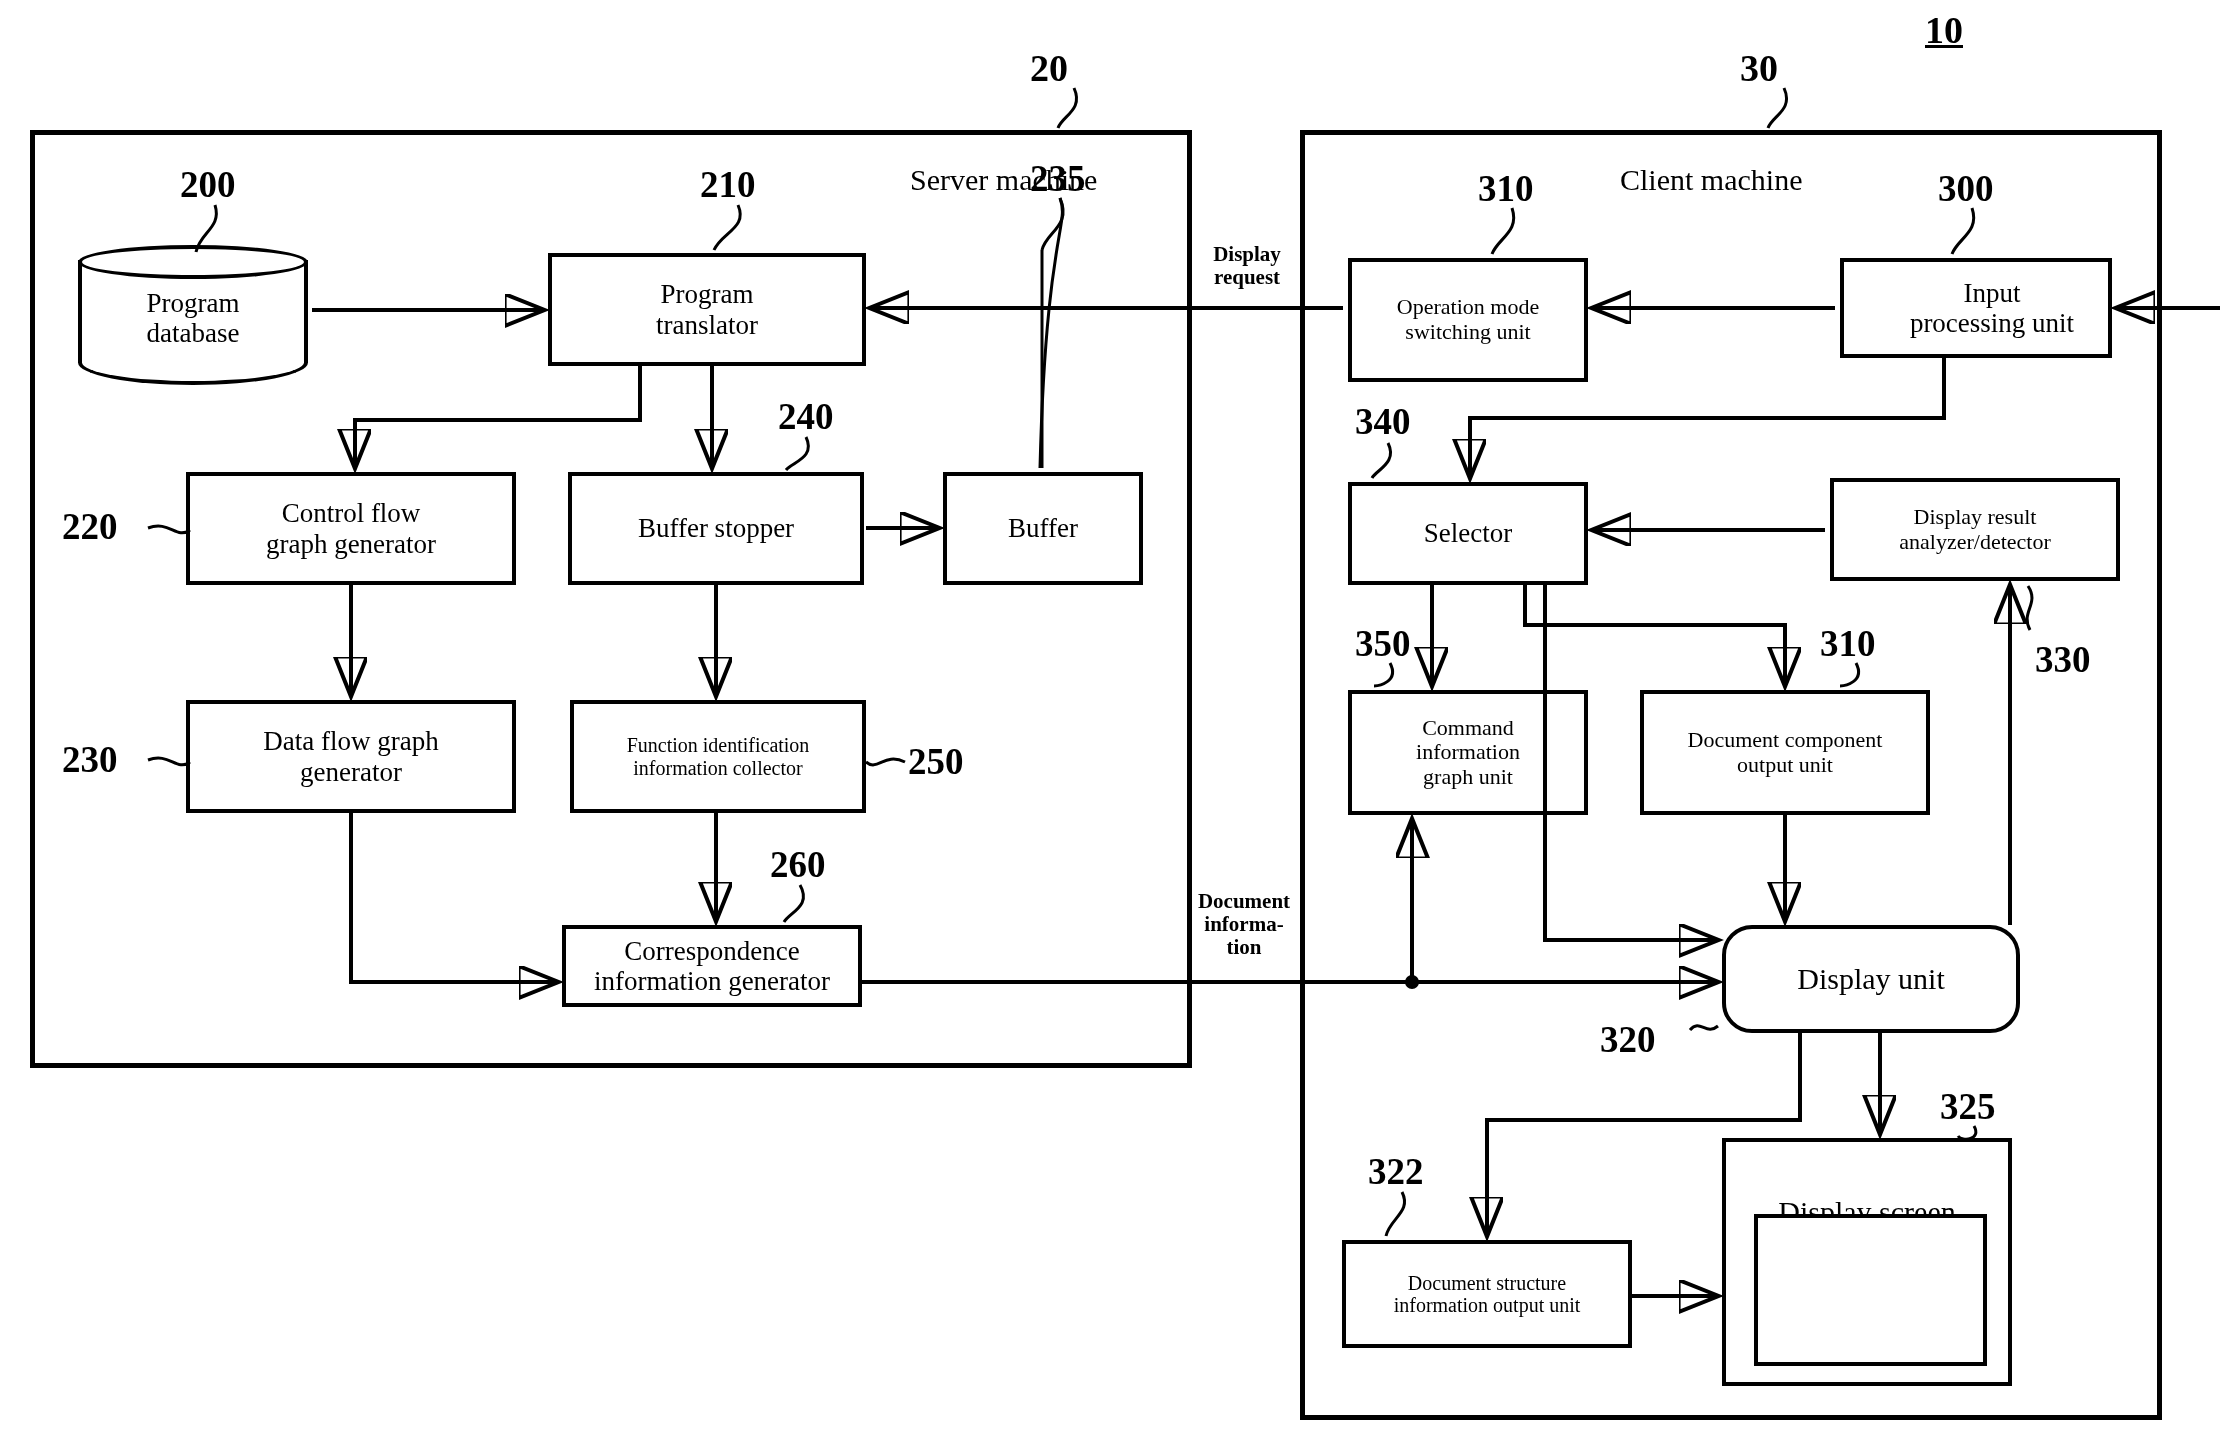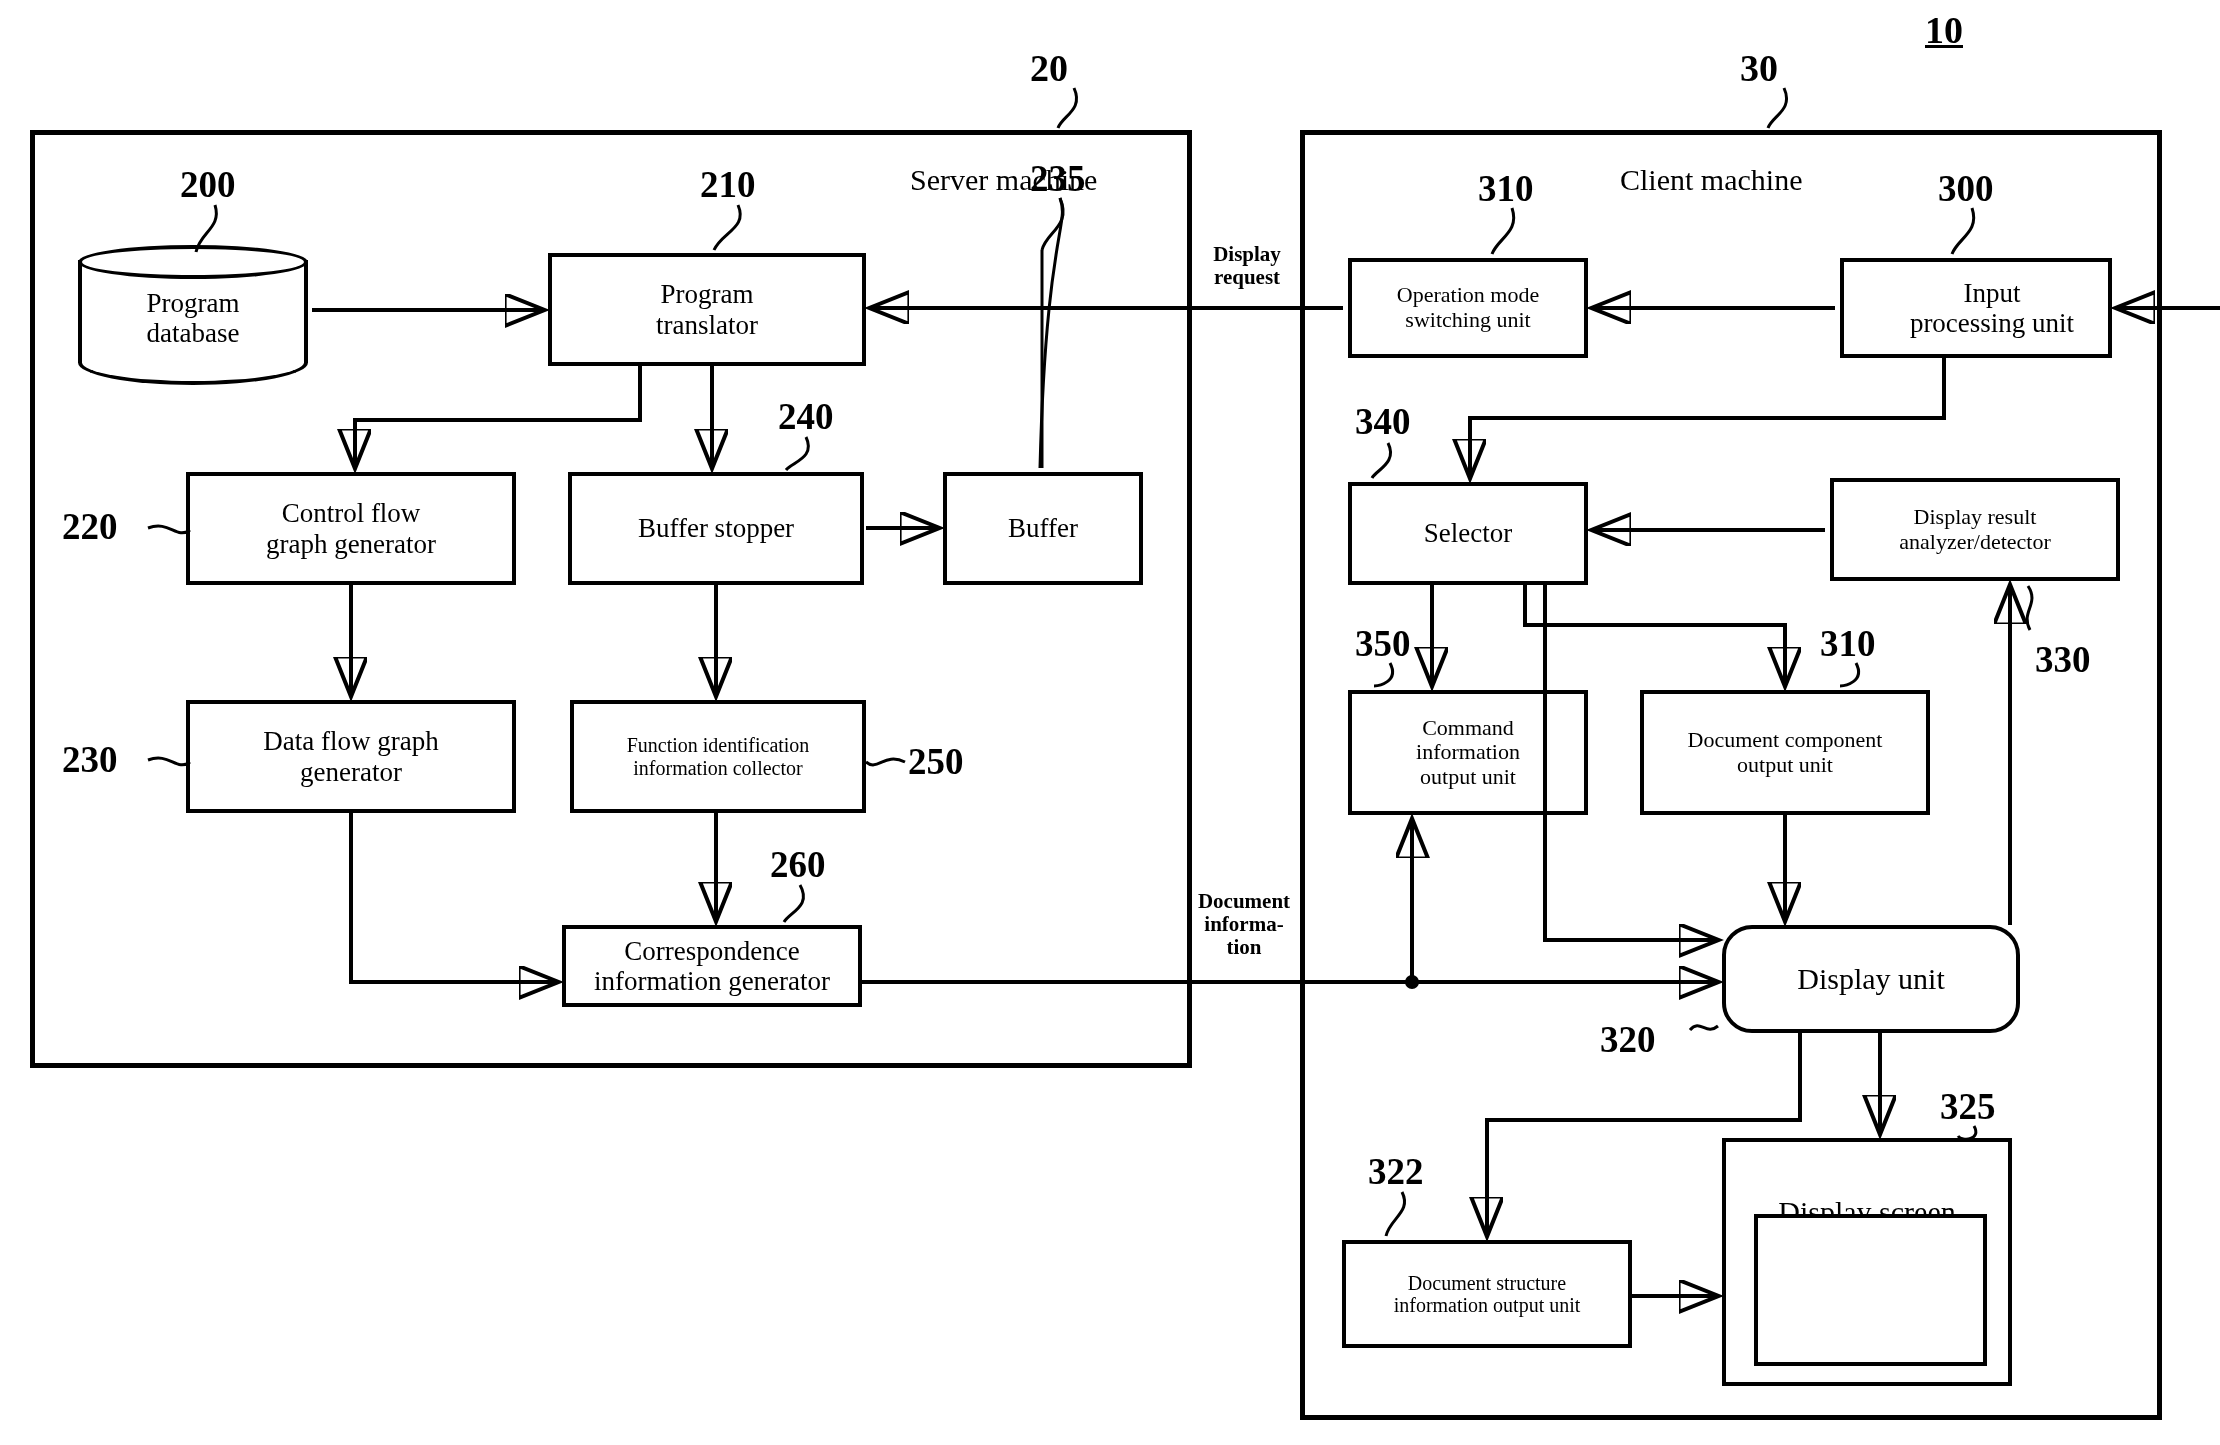--- a/index.html
+++ b/index.html
@@ -180,21 +180,21 @@
 information collector</span>
   </div>
   <div class="ref" style="left:908px; top:740px;">250</div>
 
   <div class="unit t-md" style="left:562px; top:925px; width:300px; height:82px;">
     <span class="lbl" style="white-space: pre-line;">Correspondence
 information generator</span>
   </div>
   <div class="ref" style="left:770px; top:843px;">260</div>
 
-  <div class="unit t-sm" style="left:1348px; top:258px; width:240px; height:100px;">
+  <div class="unit t-sm" style="left:1348px; top:258px; width:240px; height:124px;">
     <span class="lbl" style="white-space: pre-line;">Operation mode
 switching unit</span>
   </div>
   <div class="ref" style="left:1478px; top:167px;">310</div>
 
   <div class="unit t-md" style="left:1840px; top:258px; width:272px; height:100px;padding-left:36px;">
     <span class="lbl" style="white-space: pre-line;">Input
 processing unit</span>
   </div>
   <div class="ref" style="left:1938px; top:167px;">300</div>
@@ -206,21 +206,21 @@
 
   <div class="unit t-sm" style="left:1830px; top:478px; width:290px; height:103px;">
     <span class="lbl" style="white-space: pre-line;">Display result
 analyzer/detector</span>
   </div>
   <div class="ref" style="left:2035px; top:638px;">330</div>
 
   <div class="unit t-sm" style="left:1348px; top:690px; width:240px; height:125px;">
     <span class="lbl" style="white-space: pre-line;">Command
 information
-output unit</span>
+graph unit</span>
   </div>
   <div class="ref" style="left:1355px; top:622px;">350</div>
 
   <div class="unit t-sm" style="left:1640px; top:690px; width:290px; height:125px;">
     <span class="lbl" style="white-space: pre-line;">Document component
 output unit</span>
   </div>
   <div class="ref" style="left:1820px; top:622px;">310</div>
 
   <div class="unit t-lg" style="left:1722px; top:925px; width:298px; height:108px;">

